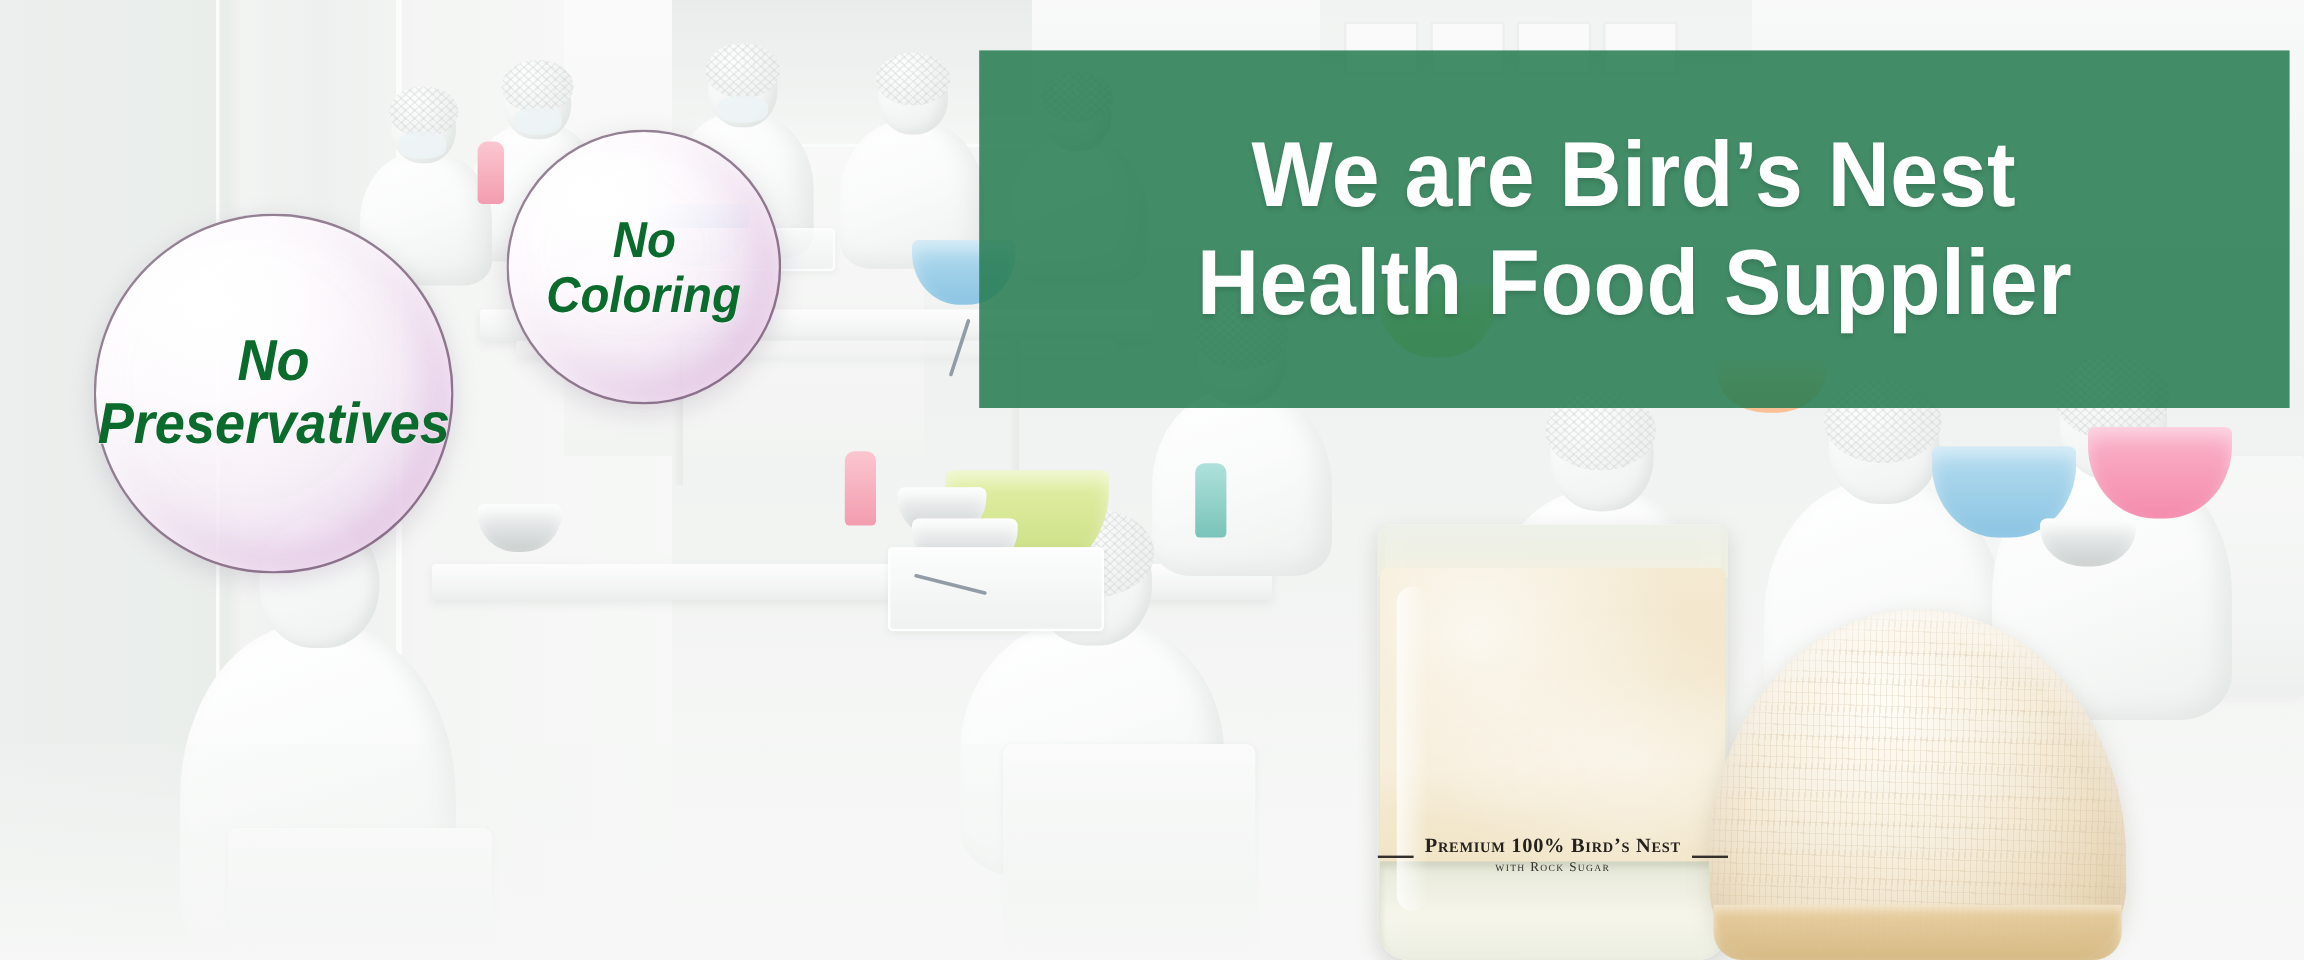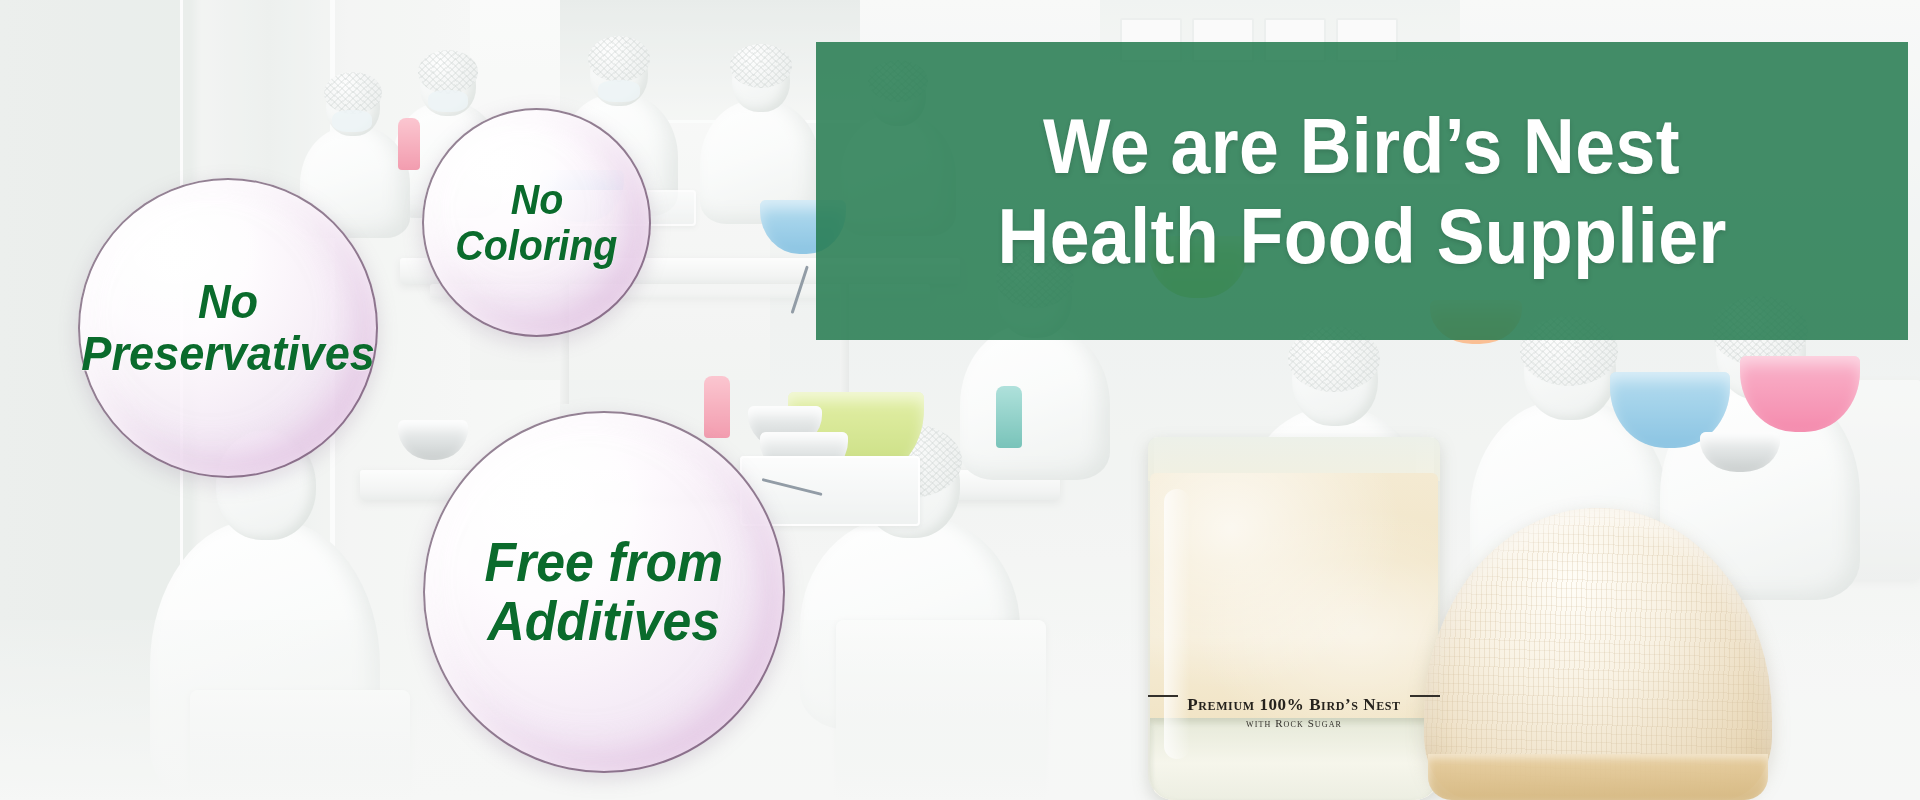--- a/index.html
+++ b/index.html
@@ -177,21 +177,21 @@
     border-radius:6px;}
   .jar-liquid-bot{position:absolute;left:2px;right:2px;bottom:0;height:82px;
     background:linear-gradient(180deg,rgba(228,232,216,.9),rgba(246,246,236,.95) 55%,rgba(236,238,226,.95));
     border-radius:0 0 24px 24px;
     box-shadow:inset 0 4px 6px rgba(160,168,146,.35);}
   .jar-shine{position:absolute;left:16px;top:52px;width:26px;height:270px;
     background:linear-gradient(90deg,rgba(255,255,255,.75),rgba(255,255,255,0));
     border-radius:20px;}
 
   .jar-label{position:absolute;left:0;right:0;top:258px;text-align:center;z-index:4;}
-  .label-main{display:flex;align-items:flex-start;justify-content:center;gap:9px;}
+  .label-main{display:flex;align-items:flex-end;justify-content:center;gap:9px;}
   .label-rule{display:block;width:52px;height:2px;background:#33302b;}
   .label-title{
     color:#25221d;font-family:"Liberation Serif",serif;
     font-size:17px;font-weight:bold;font-variant:small-caps;letter-spacing:.6px;white-space:nowrap;}
   .label-sub{
     margin-top:2px;color:#33302b;font-family:"Liberation Serif",serif;
     font-size:11px;font-variant:small-caps;letter-spacing:1.1px;}
 
   
   .nest{
@@ -332,24 +332,20 @@
   <div class="bubble" id="bubble-preservatives">
     <div class="bubble-text">No</div>
     <div class="bubble-text">Preservatives</div>
   </div>
 
   <div class="bubble" id="bubble-coloring">
     <div class="bubble-text">No</div>
     <div class="bubble-text">Coloring</div>
   </div>
 
-  <div class="bubble" id="bubble-additives">
-    <div class="bubble-text">Free from</div>
-    <div class="bubble-text">Additives</div>
-  </div>
 
   <div class="jar">
     <div class="jar-body">
       <div class="jar-liquid-top"></div>
       <div class="jar-nest-fill"></div>
       <div class="jar-liquid-bot"></div>
       <div class="jar-shine"></div>
       <div class="jar-label">
         <div class="label-main">
           <span class="label-rule"></span>

